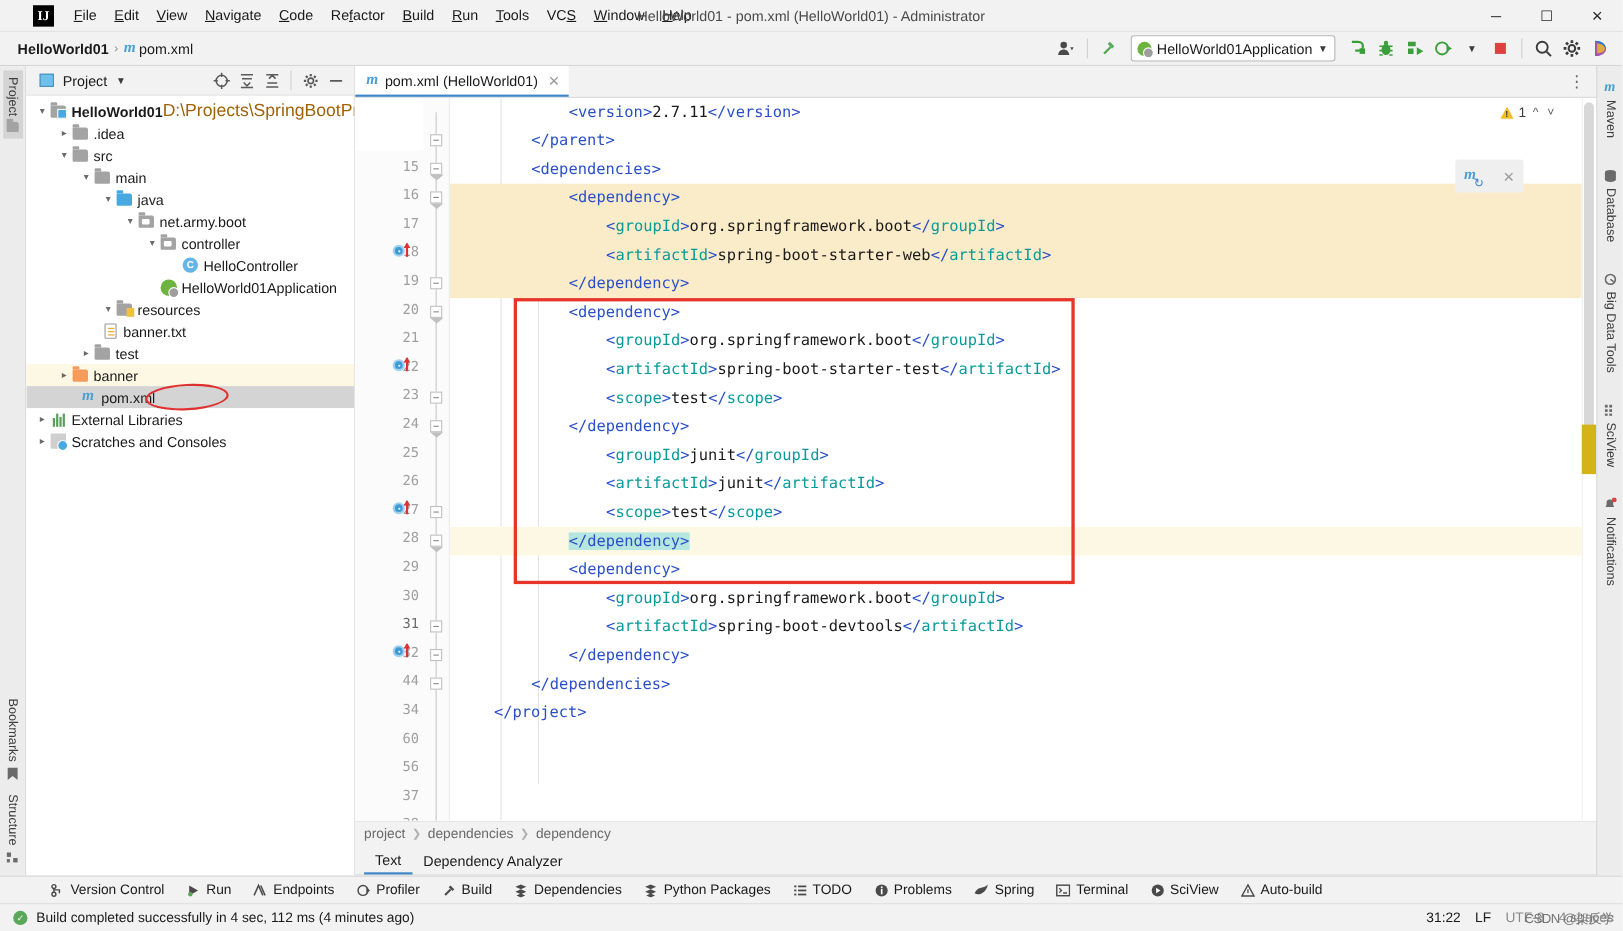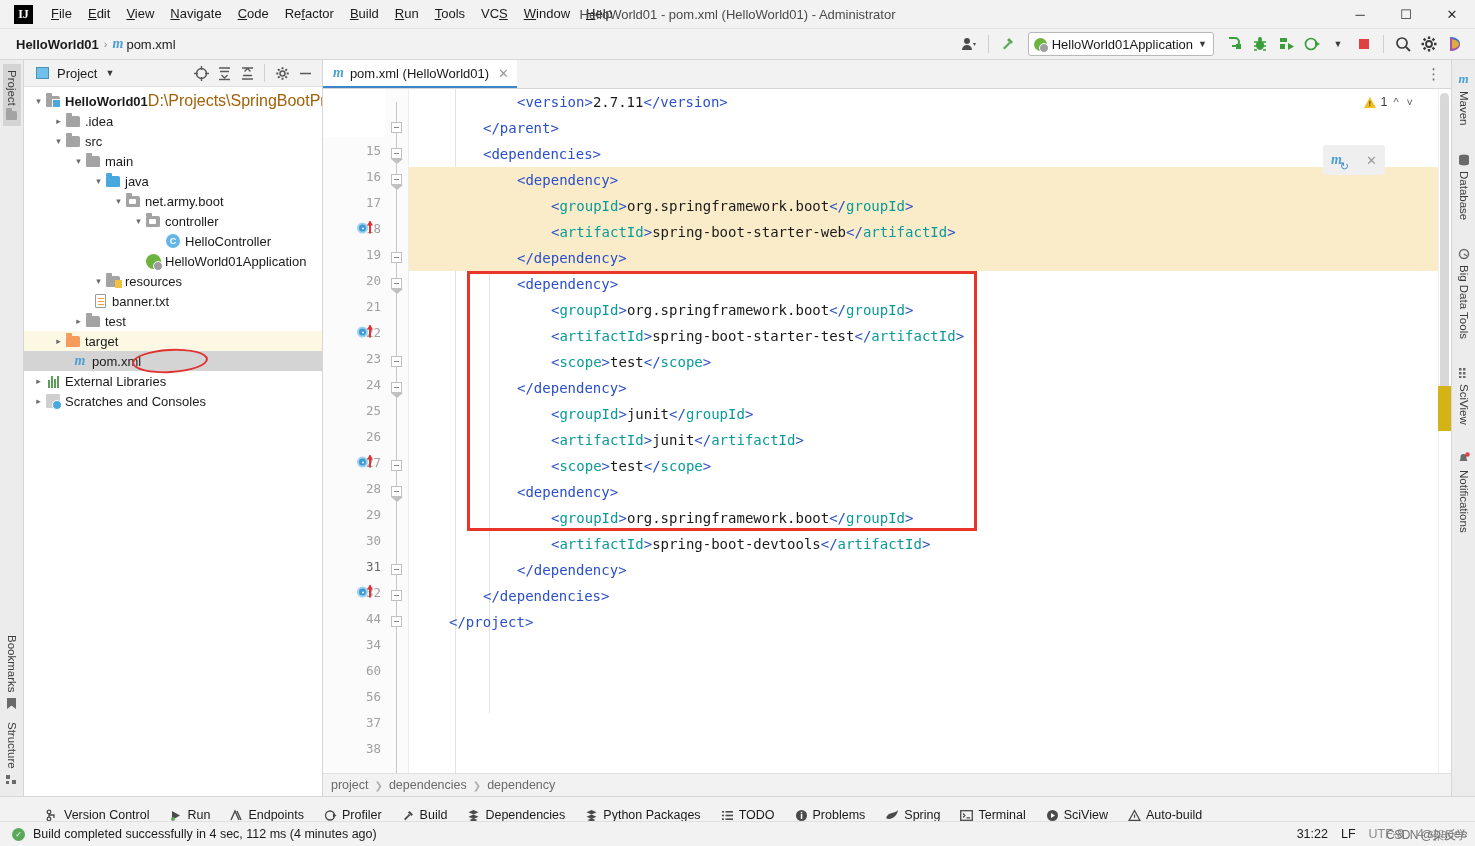--- a/index.html
+++ b/index.html
@@ -12,21 +12,21 @@
     overflow: hidden;
   }
   .app { width: 1475px; height: 846px; display: flex; flex-direction: column; position: relative; }
 
   
   .titlebar {
     height: 29px; background: #f2f2f2; display: flex; align-items: center;
     border-bottom: 1px solid #e3e3e3; flex: 0 0 29px; position: relative;
   }
   .ij-logo {
-    width: 19px; height: 19px; margin-left: 14px; margin-right: 10px;
+    width: 19px; height: 19px; margin-left: 30px; margin-right: 10px;
     background: #000; color: #fff; font-weight: bold; font-size: 12px;
     display: flex; align-items: center; justify-content: center;
     border: 2px solid #000; font-family: "Liberation Serif", serif;
   }
   .menubar { display: flex; align-items: center; gap: 0; }
   .menu-item {
     padding: 3px 8px; font-size: 13px; color: #1a1a1a; cursor: default;
     line-height: 16px;
   }
   .menu-item .u { text-decoration: underline; }
@@ -252,21 +252,21 @@
   }
   .ebtab { display: flex; align-items: center; padding: 0 10px; font-size: 13px; }
   .ebtab.active { border-bottom: 2px solid #3e86c9; }
 
   
   .toolwin-bar {
     height: 25px; background: #f2f2f2; display: flex; align-items: center;
     border-top: 1px solid #d6d6d6; flex: 0 0 25px; padding-left: 36px; gap: 0;
   }
   .twb {
-    display: flex; align-items: flex-end; gap: 5px; padding: 0 10px; height: 25px;
+    display: flex; align-items: center; gap: 5px; padding: 0 10px; height: 25px;
     font-size: 12.5px; color: #1a1a1a;
   }
   .statusbar {
     height: 25px; background: #f2f2f2; display: flex; align-items: center;
     border-top: 1px solid #e0e0e0; flex: 0 0 25px; padding: 0 8px 0 12px; font-size: 12.5px;
   }
   .status-msg { color: #1a1a1a; margin-left: 8px; }
   .status-right { margin-left: auto; display: flex; align-items: center; gap: 13px; color: #1a1a1a; }
   .status-right .dim { color: #8a8a8a; }
   .check-ico { width:13px;height:13px;border-radius:50%;background:#5aa85a;color:#fff;font-size:8px;display:flex;align-items:center;justify-content:center; }
@@ -560,21 +560,21 @@
               <span class="folder"></span>
             </span>
           <span class="tlabel">test</span>
         </div>
 
         <div class="trow sel-target" style="padding-left:28px">
           <span class="arrow">▸</span>
           <span class="ico">
               <span class="folder orange"></span>
             </span>
-          <span class="tlabel">target</span>
+          <span class="tlabel">banner</span>
         </div>
 
         <div class="trow sel-pom" style="padding-left:48px">
           <span class="ico">
               <span class="m-ico">m</span>
             </span>
           <span class="tlabel">pom.xml</span>
           <span class="pom-circle"></span>
         </div>
 
@@ -739,20 +739,23 @@
             </div>
             <div class="cline" style="padding-left:142px">
               <span class="tag">&lt;</span><span class="attr">groupId</span><span class="tag">&gt;</span><span class="txt">junit</span><span class="tag">&lt;/</span><span class="attr">groupId</span><span class="tag">&gt;</span>
             </div>
             <div class="cline" style="padding-left:142px">
               <span class="tag">&lt;</span><span class="attr">artifactId</span><span class="tag">&gt;</span><span class="txt">junit</span><span class="tag">&lt;/</span><span class="attr">artifactId</span><span class="tag">&gt;</span>
             </div>
             <div class="cline" style="padding-left:142px">
               <span class="tag">&lt;</span><span class="attr">scope</span><span class="tag">&gt;</span><span class="txt">test</span><span class="tag">&lt;/</span><span class="attr">scope</span><span class="tag">&gt;</span>
             </div>
+            <div class="cline hl-cur" style="padding-left:108px">
+              <span class="sel"><span class="tag">&lt;/</span><span class="tagname">dependency</span><span class="tag">&gt;</span></span>
+            </div>
             <div class="cline" style="padding-left:108px">
               <span class="tag">&lt;</span><span class="tagname">dependency</span><span class="tag">&gt;</span>
             </div>
             <div class="cline" style="padding-left:142px">
               <span class="tag">&lt;</span><span class="attr">groupId</span><span class="tag">&gt;</span><span class="txt">org.springframework.boot</span><span class="tag">&lt;/</span><span class="attr">groupId</span><span class="tag">&gt;</span>
             </div>
             <div class="cline" style="padding-left:142px">
               <span class="tag">&lt;</span><span class="attr">artifactId</span><span class="tag">&gt;</span><span class="txt">spring-boot-devtools</span><span class="tag">&lt;/</span><span class="attr">artifactId</span><span class="tag">&gt;</span>
             </div>
             <div class="cline" style="padding-left:108px">
@@ -777,20 +780,24 @@
       </div>
 
       <div class="xml-crumbs">
         <span>project</span>
         <span class="sep">❯</span>
         <span>dependencies</span>
         <span class="sep">❯</span>
         <span>dependency</span>
       </div>
 
+      <div class="editor-bottom-tabs">
+        <div class="ebtab active">Text</div>
+        <div class="ebtab">Dependency Analyzer</div>
+      </div>
     </div>
 
     <div class="strip-right">
       <div class="vtab">
         <span class="vicon m-ico" style="font-size:13px">m</span>
         <span>Maven</span>
       </div>
       <div class="vtab">
         <span class="vicon">
           <svg width="12" height="12" viewBox="0 0 12 12">

